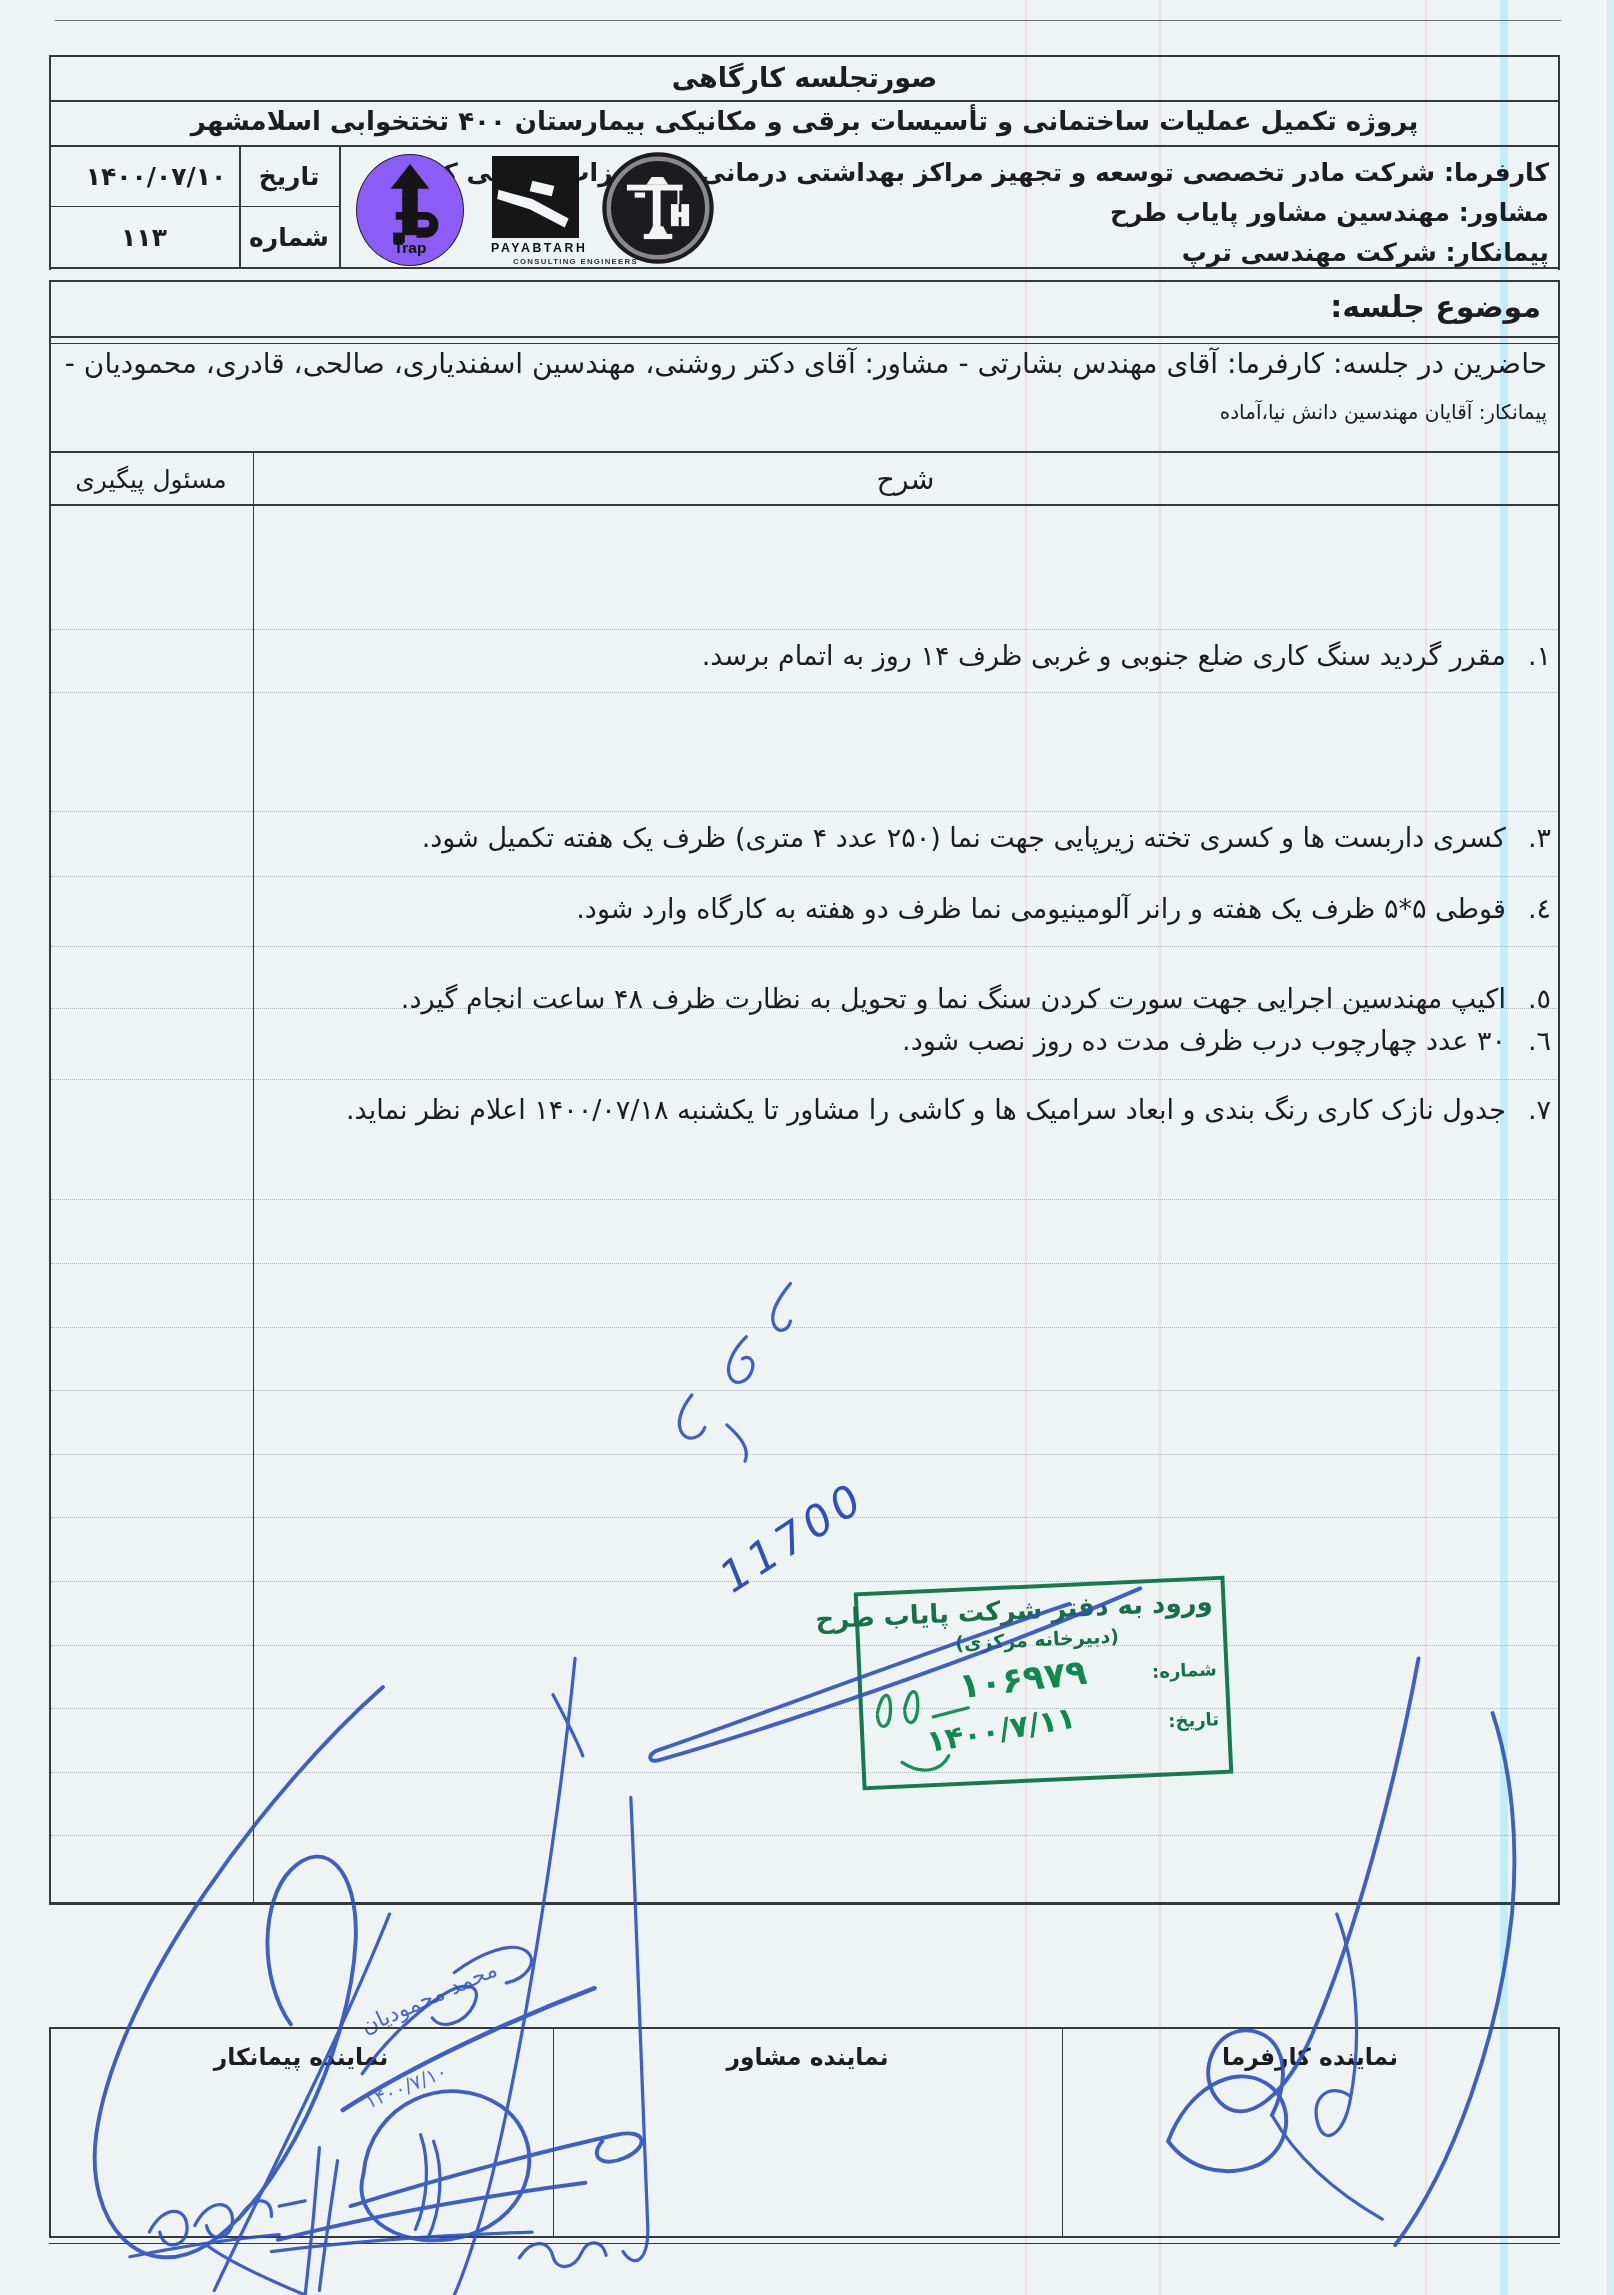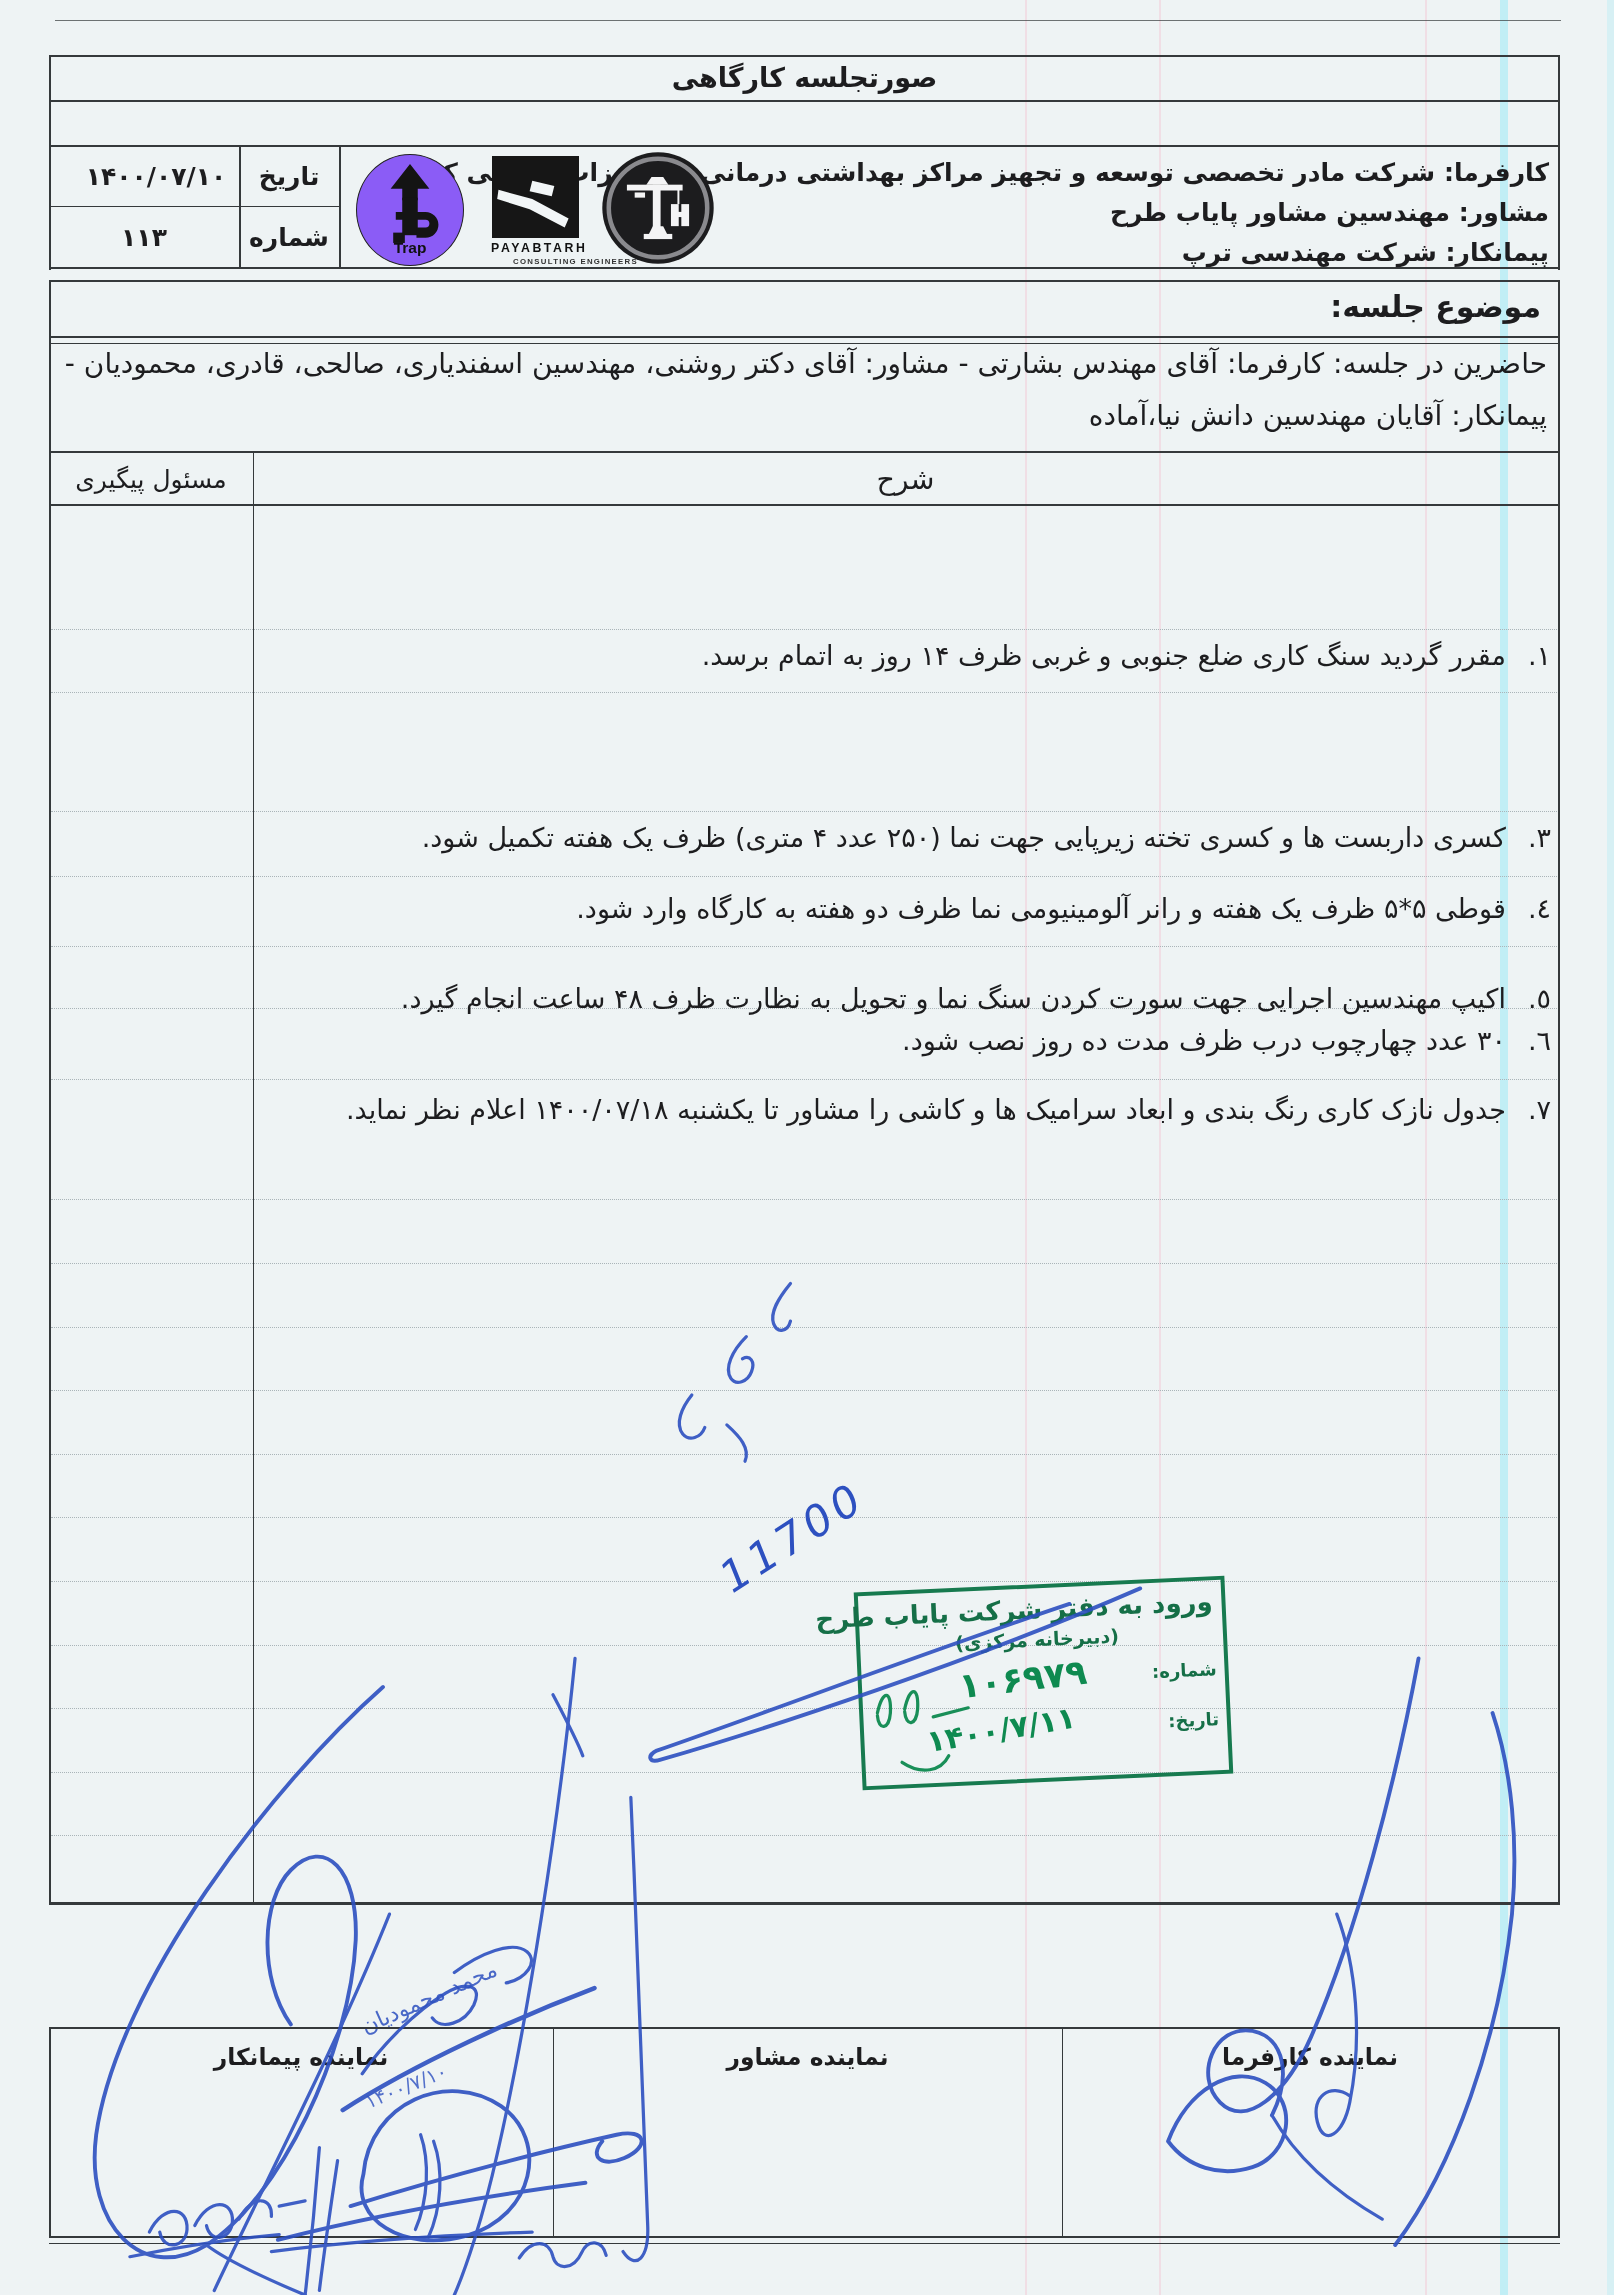--- a/index.html
+++ b/index.html
@@ -42,20 +42,21 @@
   <div class="hline" style="left:49px;top:145px;width:1511px"></div>
   <div class="hline" style="left:49px;top:267px;width:1511px"></div>
   <div class="vline" style="left:49px;top:55px;height:215px"></div>
   <div class="vline" style="left:1558px;top:55px;height:215px"></div>
 
   <div class="vline" style="left:239px;top:145px;height:122px"></div>
   <div class="vline" style="left:339px;top:145px;height:122px"></div>
   <div class="hline" style="left:49px;top:206px;width:290px;height:1.3px"></div>
 
   <div class="txt c bold" style="left:49px;top:64px;width:1511px;font-size:27px;">صورتجلسه کارگاهی</div>
+  <div class="txt c bold" style="left:49px;top:108px;width:1511px;font-size:26px;">پروژه تکمیل عملیات ساختمانی و تأسیسات برقی و مکانیکی بیمارستان ۴۰۰ تختخوابی اسلامشهر</div>
 
   <div class="txt c bold" style="left:49px;top:164px;width:214px;font-size:25px;">۱۴۰۰/۰۷/۱۰</div>
   <div class="txt c bold" style="left:239px;top:164px;width:100px;font-size:25px;">تاریخ</div>
   <div class="txt c bold" style="left:49px;top:225px;width:190px;font-size:25px;">۱۱۳</div>
   <div class="txt c bold" style="left:239px;top:225px;width:100px;font-size:25px;">شماره</div>
 
   <div class="txt r bold" style="right:65px;top:160px;font-size:25px;">کارفرما: شرکت مادر تخصصی توسعه و تجهیز مراکز بهداشتی درمانی و تجهیزات پزشکی کشور</div>
   <div class="txt r bold" style="right:65px;top:200px;font-size:25px;">مشاور: مهندسین مشاور پایاب طرح</div>
   <div class="txt r bold" style="right:65px;top:240px;font-size:25px;">پیمانکار: شرکت مهندسی ترپ</div>
 
@@ -101,21 +102,21 @@
   <div class="hline" style="left:49px;top:451px;width:1511px"></div>
   <div class="hline" style="left:49px;top:504px;width:1511px"></div>
   <div class="vline" style="left:49px;top:280px;height:1624px"></div>
   <div class="vline" style="left:1558px;top:280px;height:1624px"></div>
   <div class="vline" style="left:253px;top:451px;height:1453px;width:1.3px"></div>
   <div class="hline" style="left:49px;top:1902px;width:1511px;height:2.6px"></div>
 
   <div class="txt r bold" style="right:73px;top:292px;font-size:30px;">موضوع جلسه:</div>
 
   <div class="txt r" style="right:67px;top:350px;font-size:28px;">حاضرین در جلسه: کارفرما: آقای مهندس بشارتی - مشاور: آقای دکتر روشنی، مهندسین اسفندیاری، صالحی، قادری، محمودیان -</div>
-  <div class="txt r" style="right:67px;top:402px;font-size:28px;">پیمانکار: آقایان مهندسین دانش نیا،آماده</div>
+  <div class="txt r" style="right:67px;top:402px;font-size:20px;">پیمانکار: آقایان مهندسین دانش نیا،آماده</div>
 
   <div class="txt c" style="left:254px;top:465px;width:1303px;font-size:28.6px;">شرح</div>
   <div class="txt c" style="left:49px;top:467px;width:204px;font-size:25px;">مسئول پیگیری</div>
 
   <div class="dash" style="left:51px;top:629px;width:1506px"></div>
   <div class="dash" style="left:51px;top:692px;width:1506px"></div>
   <div class="dash" style="left:51px;top:811px;width:1506px"></div>
   <div class="dash" style="left:51px;top:876px;width:1506px"></div>
   <div class="dash" style="left:51px;top:946px;width:1506px"></div>
   <div class="dash" style="left:51px;top:1008px;width:1506px"></div>

